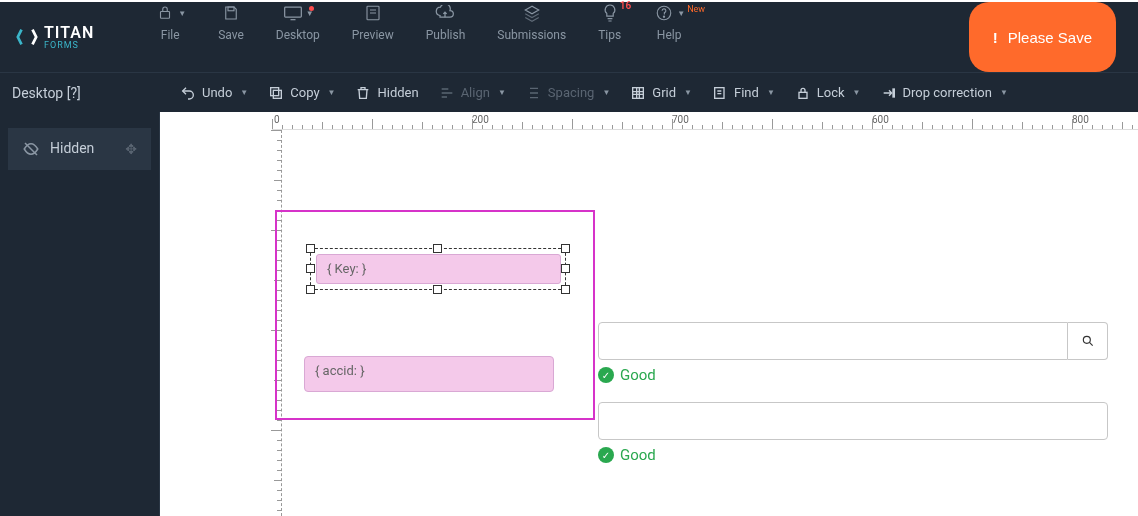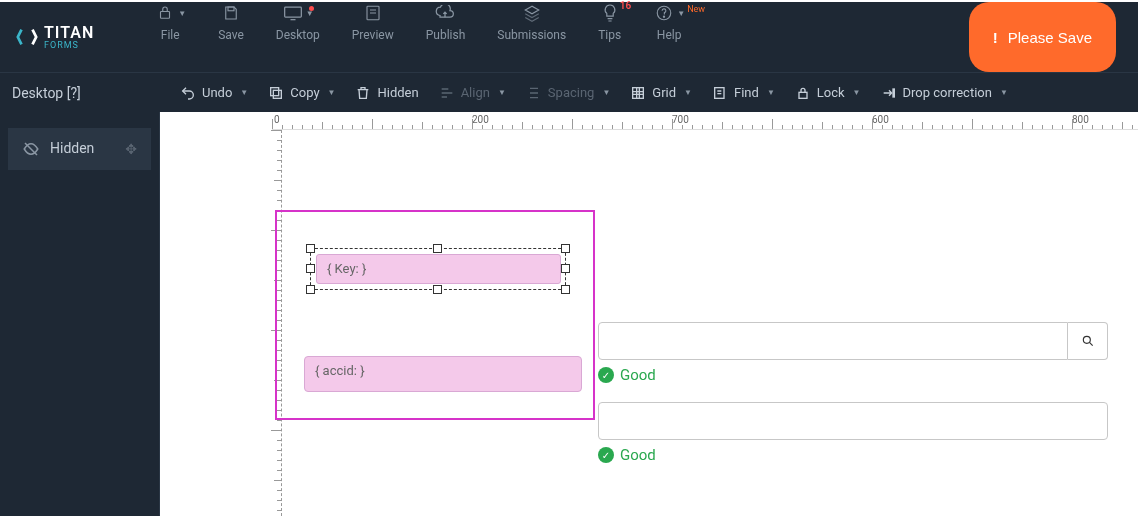--- a/index.html
+++ b/index.html
@@ -50,21 +50,21 @@
 
 .canvas { position: absolute; top: 18px; left: 122px; right: 0; bottom: 0; }
 .sel-box { position: absolute; left: -7px; top: 80px; width: 320px; height: 210px; border: 2px solid #d633c9; }
 .hidden-field { position: absolute; background: #f4c9ea; border: 1px solid #d9a8d4; border-radius: 3px; color: #666; font-size: 13px; padding: 6px 10px; }
 .hf1 { left: 34px; top: 124px; width: 245px; height: 30px; }
 .hf1-sel { position: absolute; left: 28px; top: 118px; width: 256px; height: 42px; border: 1px dashed #333; }
 .handle { position: absolute; width: 9px; height: 9px; background: #fff; border: 1px solid #333; }
 .h-tl { top: -5px; left: -5px; } .h-tm { top: -5px; left: 50%; margin-left: -5px; } .h-tr { top: -5px; right: -5px; }
 .h-ml { top: 50%; left: -5px; margin-top: -5px; } .h-mr { top: 50%; right: -5px; margin-top: -5px; }
 .h-bl { bottom: -5px; left: -5px; } .h-bm { bottom: -5px; left: 50%; margin-left: -5px; } .h-br { bottom: -5px; right: -5px; }
-.hf2 { left: 22px; top: 226px; width: 278px; height: 36px; border-radius: 4px; }
+.hf2 { left: 22px; top: 226px; width: 250px; height: 36px; border-radius: 4px; }
 
 .form-area { position: absolute; left: 316px; top: 192px; width: 510px; }
 .form-label { font-size: 16px; color: #222; margin-bottom: 6px; display: block; }
 .req { color: #d93025; margin-right: 4px; }
 .input-group { display: flex; }
 .text-input { flex: 1; border: 1px solid #c7c7c7; border-radius: 4px 0 0 4px; height: 38px; padding: 0 10px; font-size: 14px; }
 .search-btn { width: 40px; border: 1px solid #c7c7c7; border-left: none; border-radius: 0 4px 4px 0; background: #fff; cursor: pointer; display: flex; align-items: center; justify-content: center; }
 .input-single { width: 100%; border: 1px solid #c7c7c7; border-radius: 4px; height: 38px; padding: 0 10px; font-size: 14px; }
 .status-good { display: flex; align-items: center; gap: 6px; color: #2aa84f; font-size: 15px; margin-top: 6px; margin-bottom: 18px; }
 .check-ico { width: 16px; height: 16px; background: #2aa84f; border-radius: 50%; display: flex; align-items: center; justify-content: center; color: #fff; font-size: 10px; }

